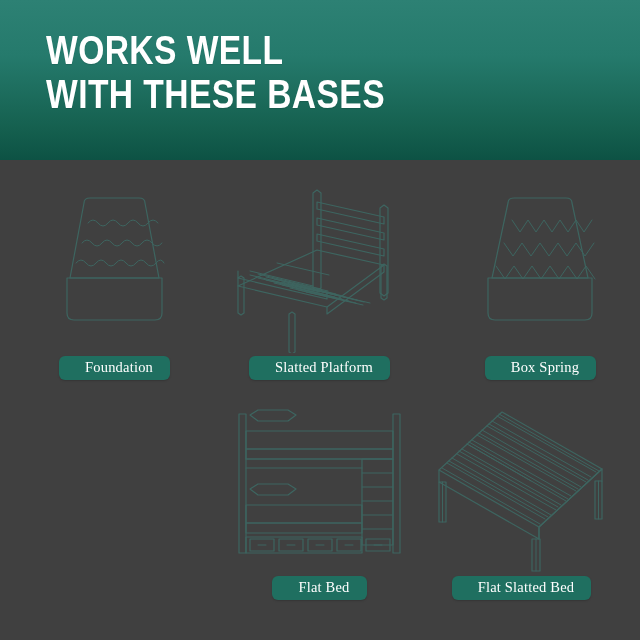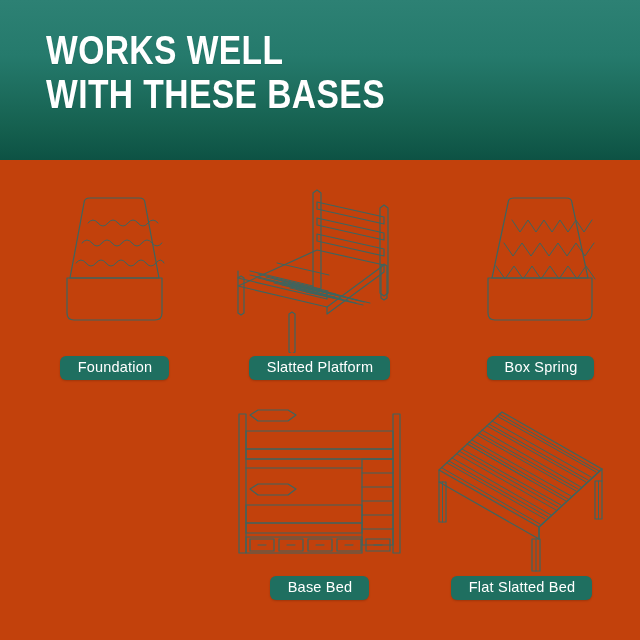--- a/index.html
+++ b/index.html
@@ -2,21 +2,21 @@
 <html><head>
 <meta charset="utf-8">
 <style>
   html,body{margin:0;padding:0;}
   body{
     width:640px;height:640px;
     background:#ffffff;
     font-family:"Liberation Sans", sans-serif;
     overflow:hidden;
   }
-  .page{position:relative;width:640px;height:640px;background:#c2410c;}
+  .page{position:relative;width:640px;height:640px;background:#404040;}
 
   
   .header{
     position:absolute;left:0;top:0;width:640px;height:160px;
     background:linear-gradient(180deg,#2d8174 0%, #257a6c 35%, #15604f 80%, #0d5244 100%);
     overflow:hidden;
   }
   .header-title{
     position:absolute;left:46px;top:28px;
     color:#ffffff;
@@ -36,24 +36,24 @@
   .card{position:absolute;width:205px;height:230px;}
   .card .art{position:absolute;left:0;top:0;width:205px;height:175px;}
   .card .art svg{display:block;width:205px;height:175px;}
 
   .pill-wrap{position:absolute;left:0;top:178px;width:205px;text-align:center;}
   .pill{
     display:inline-block;
     background:#1f6f60;
     color:#ffffff;
     border-radius:6px;
-    padding:3px 17px 4px 18px;
+    padding:3px 17px 4px 26px;
     font-size:14.5px;
     line-height:17px;
-    font-family:Liberation Sans, sans-serif;
+    font-family:Liberation Serif, serif;
     letter-spacing:0.2px;
     white-space:nowrap;
     box-shadow:0 1px 2px rgba(0,0,0,0.18);
   }
 
   
   .c0{left:12px;  top:18px;}
   .c1{left:217px; top:18px;}
   .c2{left:438px; top:18px;}
   .c3{left:12px;  top:238px;}
@@ -193,21 +193,21 @@
           <g class="ln-thin">
             <path d="M41 147 h8"></path>
               <path d="M70 147 h8"></path>
             <path d="M99 147 h8"></path>
               <path d="M128 147 h8"></path>
             <path d="M157 147 h8"></path>
           </g>
         </svg>
       </div>
       <div class="pill-wrap">
-        <span class="pill">Base Bed</span>
+        <span class="pill">Flat Bed</span>
       </div>
     </div>
 
     <div class="card c5">
       <div class="art">
         <svg viewBox="0 0 205 175" xmlns="http://www.w3.org/2000/svg">
 
           <path class="ln" d="M83 14 l100 57 -63 58 -100 -57 z"></path>
 
           <path class="ln" d="M20 72 v12 l100 57 v-12"></path>

